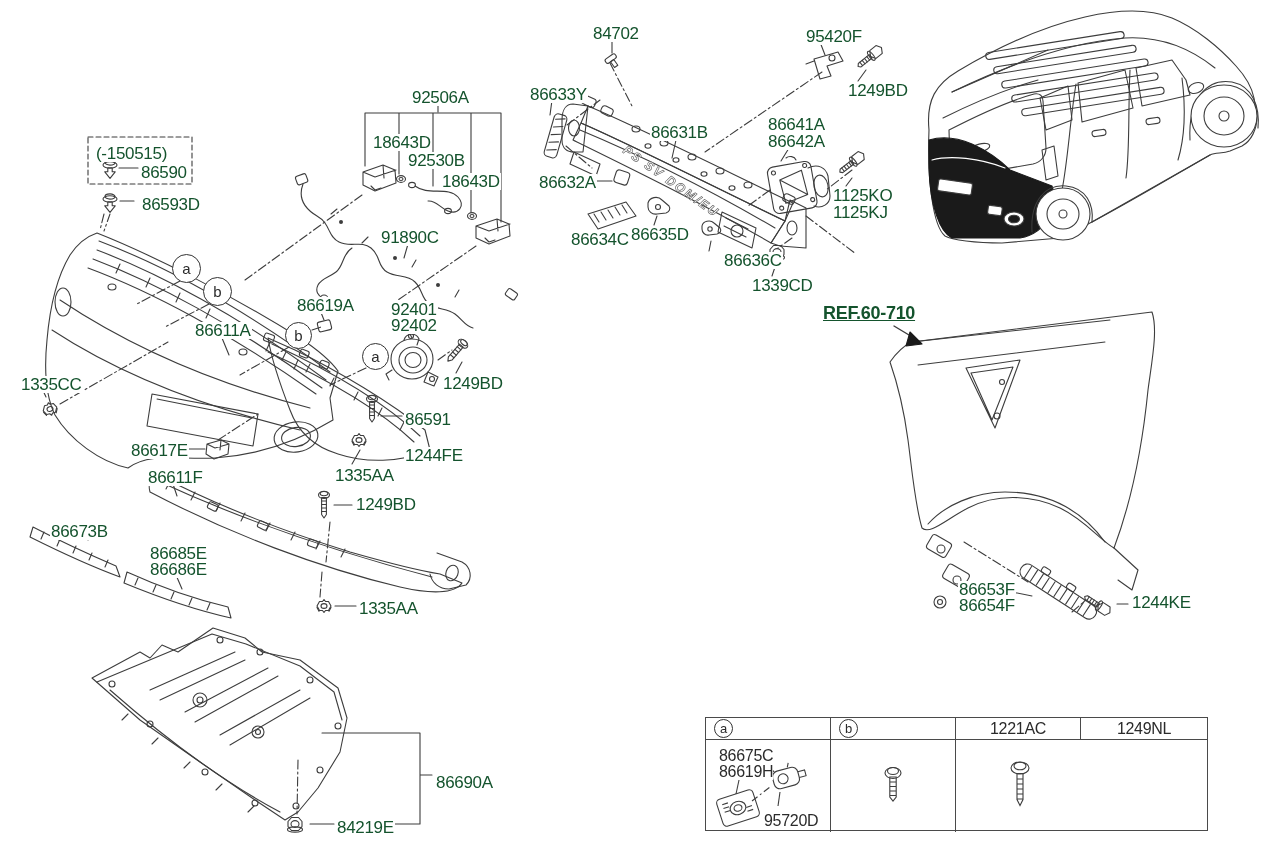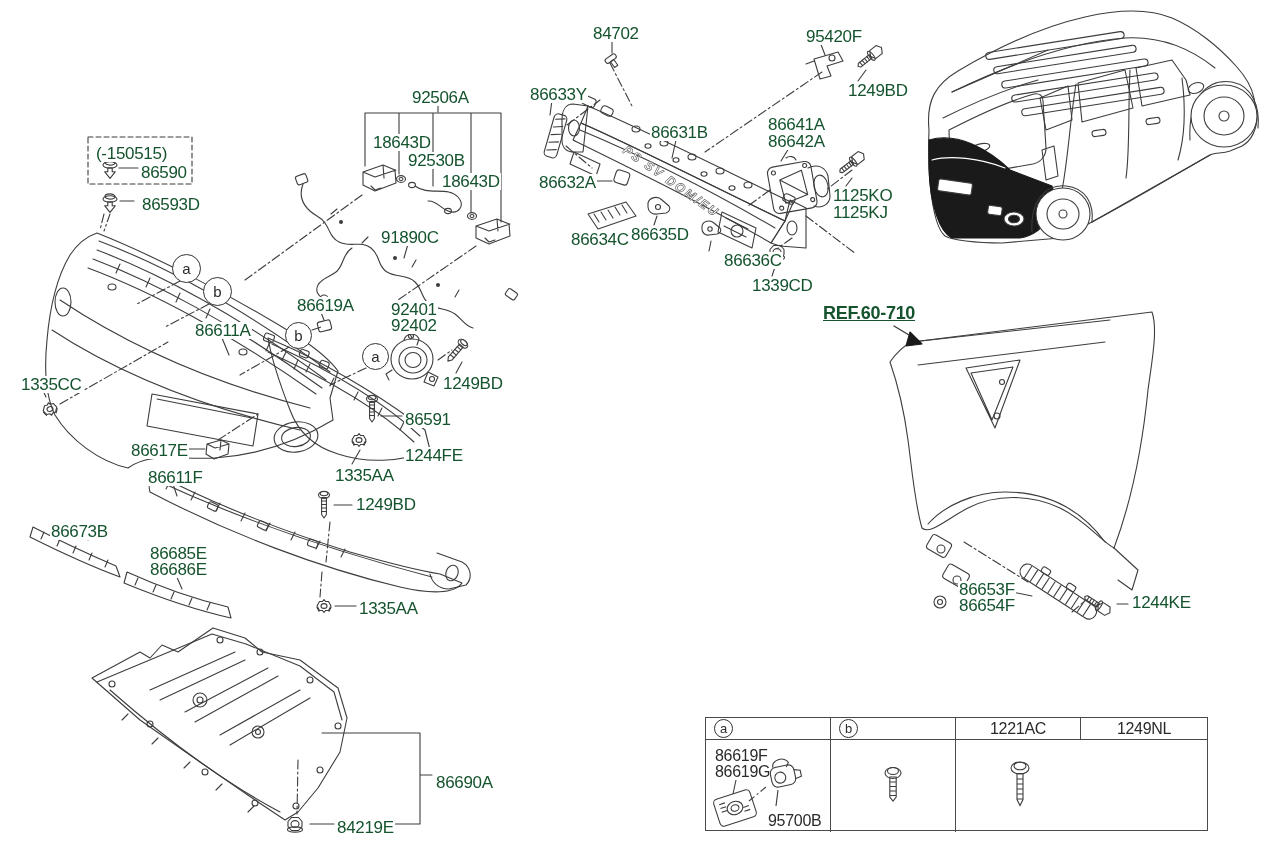--- a/index.html
+++ b/index.html
@@ -462,38 +462,38 @@
     </div>
     <div class="pt-hcell cleft">
       <span class="mini-circle">b</span>
     </div>
     <div class="pt-hcell">1221AC</div>
     <div class="pt-hcell last">1249NL</div>
   </div>
   <div class="pt-row">
     <div class="pt-cell">
       <svg width="125" height="92" viewBox="0 0 125 92" fill="none" stroke="#3d3d3d" stroke-width="1.1">
-        <path d="M30,40 L27,54"></path>
-        <g transform="translate(29,68) rotate(-18)">
+        <path d="M33,40 L30,54"></path>
+        <g transform="translate(32,68) rotate(-18)">
           <rect x="-19" y="-14" width="38" height="28" rx="4"></rect>
           <ellipse cx="0" cy="0" rx="8" ry="6.5"></ellipse>
               <ellipse cx="0" cy="0" rx="4" ry="3.2"></ellipse>
           <path d="M-14,-8 h6 M-14,-4 h6 M-14,0 h6 M8,2 h6 M8,6 h6"></path>
         </g>
-        <path d="M43,61 L60,47" stroke-dasharray="7 3 2 3"></path>
-        <g transform="translate(77,36) rotate(-12)">
-          <rect x="-12" y="-10" width="24" height="20" rx="6"></rect>
-          <circle cx="-3" cy="1" r="5.5"></circle>
-          <path d="M-8,-10 a8,6 0 0 1 16,-2 l-3,4 M12,-4 l6,2 v6 l-6,1"></path>
+        <path d="M46,61 L64,47" stroke-dasharray="7 3 2 3"></path>
+        <g transform="translate(80,38) rotate(-15)">
+          <rect x="-13" y="-9" width="26" height="18" rx="6"></rect>
+          <circle cx="-3" cy="0" r="5"></circle>
+          <path d="M13,-3 h7 v6 h-7 M-10,-9 l-2,-4 M4,-10 l2,-4"></path>
         </g>
-        <path d="M72,50 L70,66"></path>
+        <path d="M74,52 L72,66"></path>
       </svg>
-      <span class="cl" style="left:9px;top:8px">86619F</span>
-      <span class="cl" style="left:9px;top:24px">86619G</span>
-      <span class="cl" style="left:62px;top:73px">95700B</span>
+      <span class="cl" style="left:13px;top:8px">86675C</span>
+      <span class="cl" style="left:13px;top:24px">86619H</span>
+      <span class="cl" style="left:58px;top:73px">95720D</span>
     </div>
     <div class="pt-cell">
       <svg width="125" height="92" viewBox="0 0 125 92" fill="none" stroke="#3d3d3d" stroke-width="1.1">
         <ellipse cx="62" cy="33" rx="8" ry="5.5"></ellipse>
             <ellipse cx="62" cy="31" rx="5.5" ry="3.5"></ellipse>
         <path d="M58.8,37 h6.4 v20 l-3.2,4 l-3.2,-4 z M58.8,42 h6.4 M58.8,46.5 h6.4 M58.8,51 h6.4 M58.8,55.5 h6.4"></path>
       </svg>
     </div>
     <div class="pt-cell last">
       <svg width="128" height="92" viewBox="0 0 128 92" fill="none" stroke="#3d3d3d" stroke-width="1.1">

